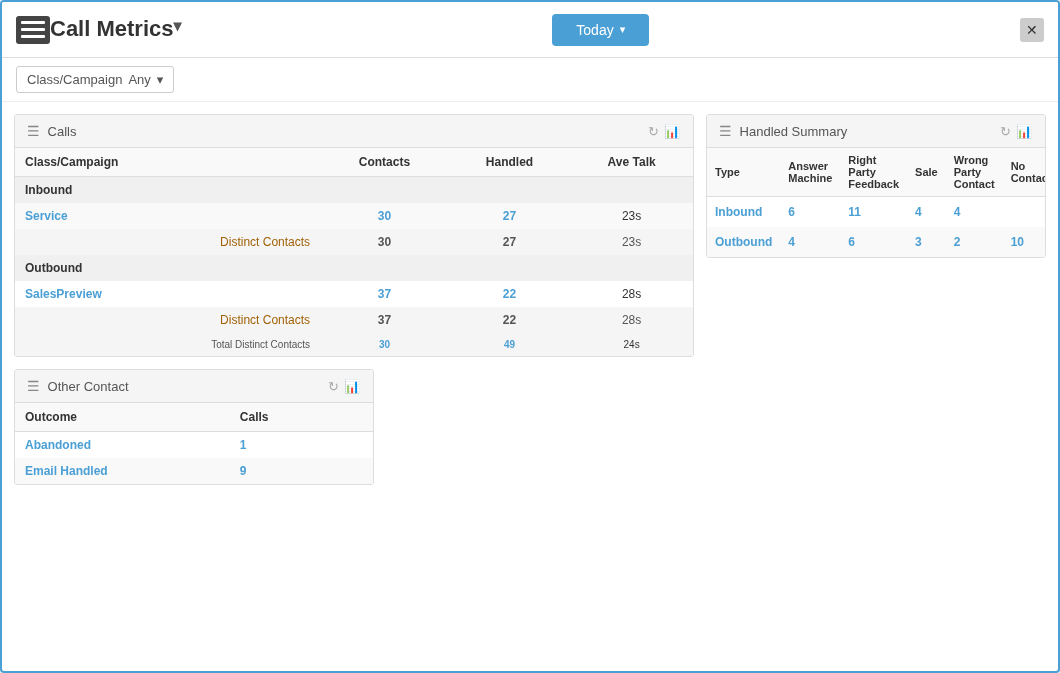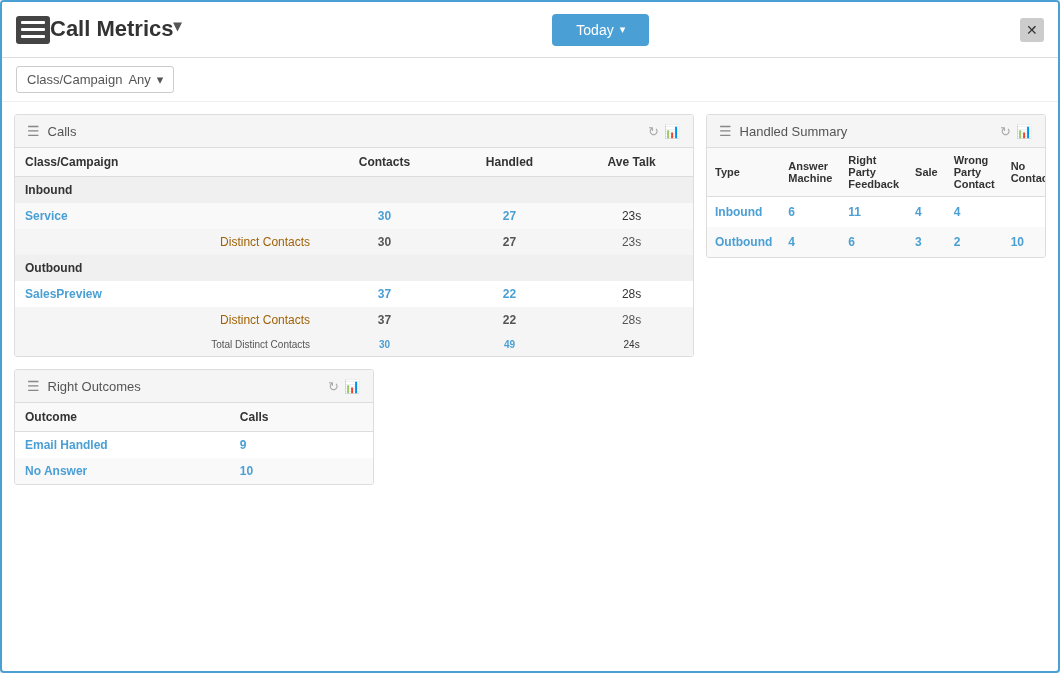--- a/index.html
+++ b/index.html
@@ -317,42 +317,42 @@
               <td class="right">24s</td>
             </tr>
           </tbody>
         </table>
       </div>
 
       <div class="panel bottom-panel">
         <div class="panel-header">
           <div class="panel-header-left">
             <span class="panel-menu-icon">☰</span>
-            <span class="panel-title">Right Outcomes</span>
+            <span class="panel-title">Other Contact</span>
           </div>
           <div class="panel-header-right">
             <span class="panel-icon-btn">↻</span>
             <span class="panel-icon-btn">📊</span>
           </div>
         </div>
         <table class="outcome-table">
           <thead>
             <tr>
               <th>Outcome</th>
               <th>Calls</th>
             </tr>
           </thead>
           <tbody>
             <tr>
+              <td class="link-cell">Abandoned</td>
+              <td class="link-cell">1</td>
+            </tr>
+            <tr>
               <td class="link-cell">Email Handled</td>
               <td class="link-cell">9</td>
-            </tr>
-            <tr>
-              <td class="link-cell">No Answer</td>
-              <td class="link-cell">10</td>
             </tr>
           </tbody>
         </table>
       </div>
 
     </div>
 
     <div class="right-panel">
       <div class="panel">
         <div class="panel-header">

